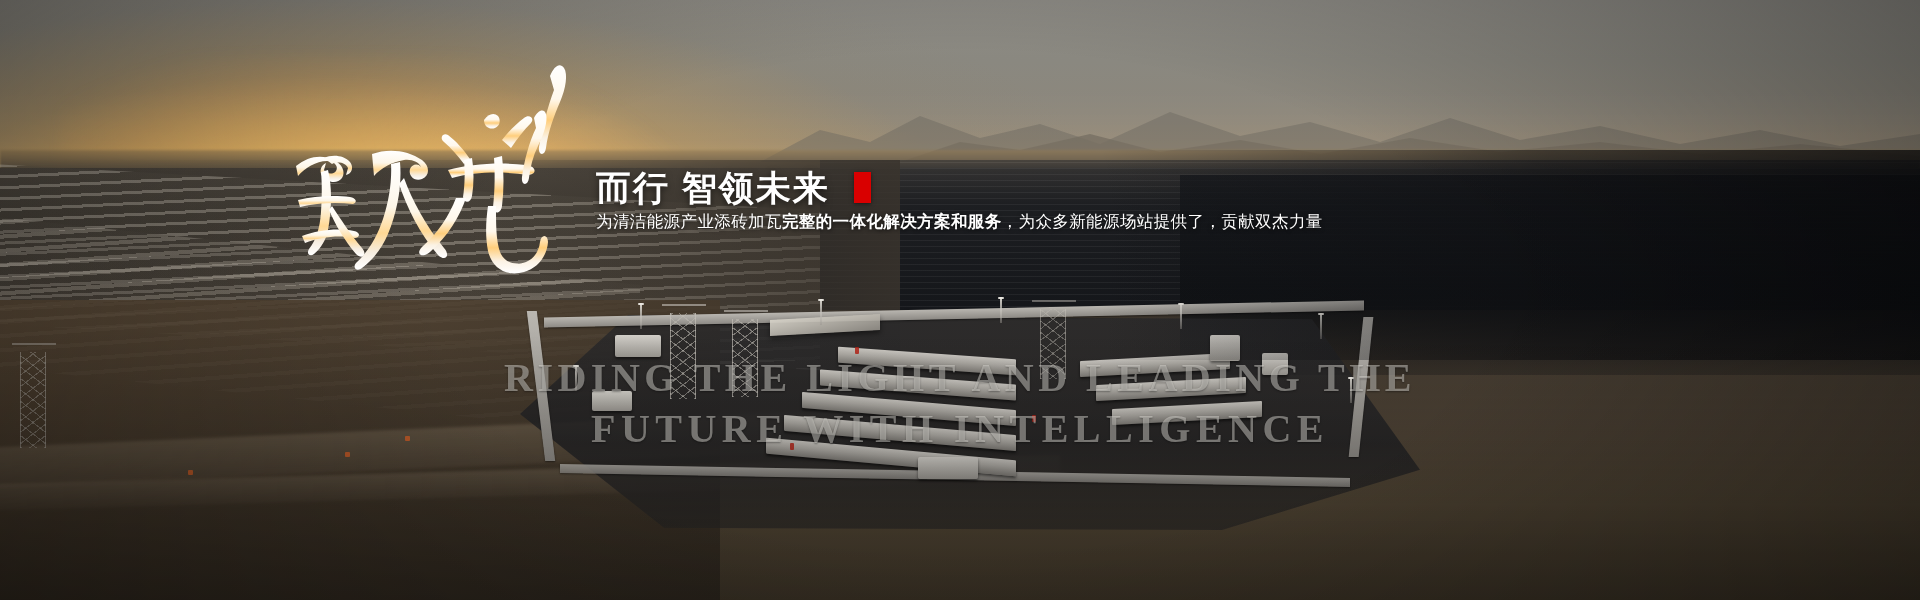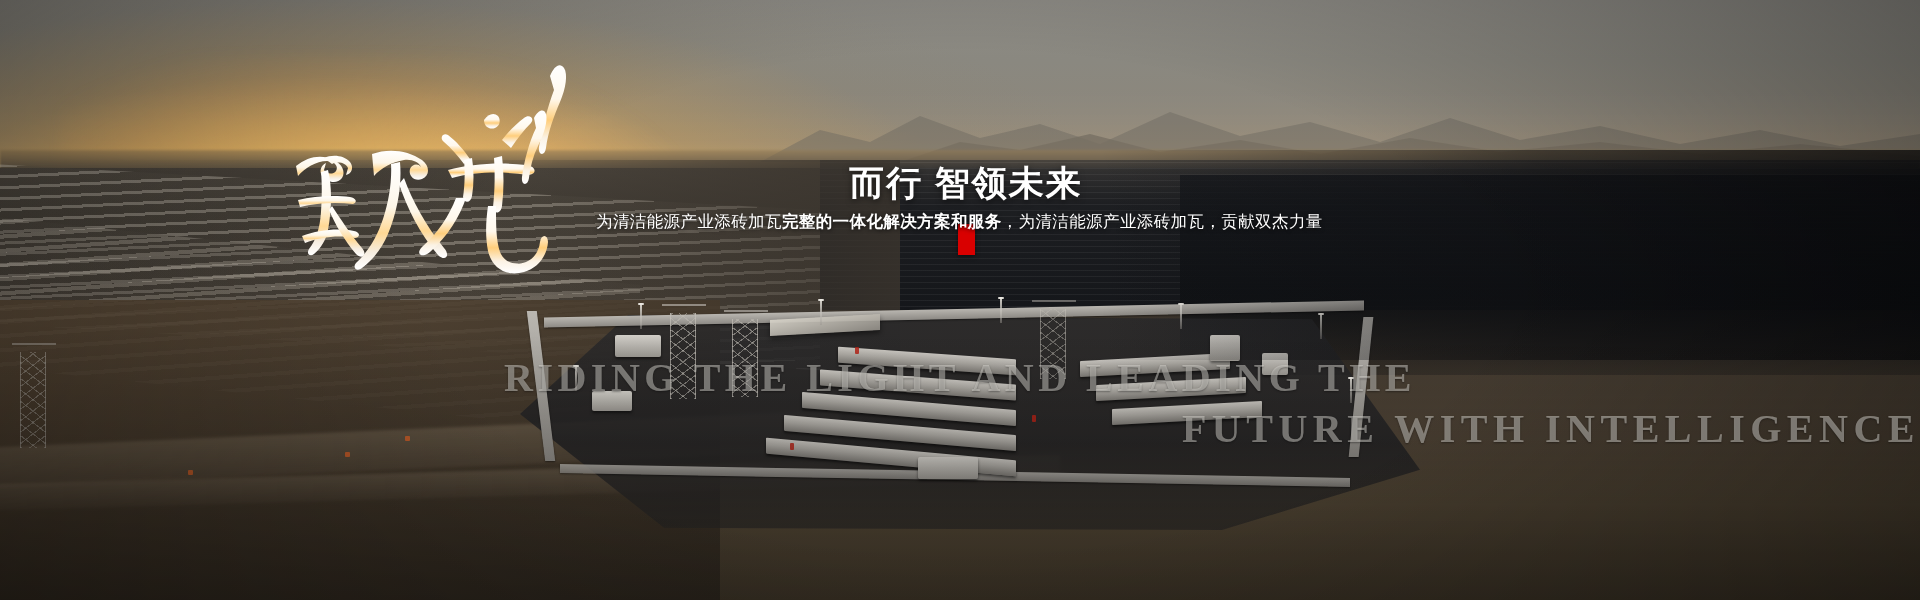--- a/index.html
+++ b/index.html
@@ -216,21 +216,21 @@
   
   .calligraphy {
     position:absolute; left:288px; top:58px; width:320px; height:230px;
     pointer-events:none;
   }
 
   
   .text-block {
     position:absolute; left:596px; top:165px; width:740px;
   }
-  .headline-row { display:flex; align-items:center; gap:24px; height:44px;flex-direction:column; }
+  .headline-row { display:flex; align-items:center; gap:24px; height:44px; }
   .headline {
     font-size:35px; font-weight:700; color:#ffffff; letter-spacing:2px;
     line-height:1; text-shadow:0 2px 6px rgba(0,0,0,0.6);
     white-space:nowrap;
   }
   .accent-block {
     width:17px; height:31px; background:#d90000; flex:none;
     box-shadow:0 1px 4px rgba(0,0,0,0.5);
   }
   .sub-line {
@@ -248,21 +248,21 @@
   }
   .en-line {
     font-family:"Liberation Serif", serif;
     font-size:40px; font-weight:700; letter-spacing:4.5px;
     line-height:1.28;
     color:rgba(228,226,220,0.46);
     text-shadow:0 1px 2px rgba(0,0,0,0.35);
     white-space:nowrap;
   }
   .en-line.l1 { letter-spacing:4.5px; }
-  .en-line.l2 { letter-spacing:5.5px;text-align:right; }
+  .en-line.l2 { letter-spacing:5.5px; }
 </style>
 </head>
 <body>
 
 <div id="banner">
 
   <div class="sky"></div>
   <div class="sun-glow"></div>
   <div class="sky-haze"></div>
 
@@ -380,21 +380,21 @@
       <path d="M262,18 C266,8 272,4 276,10 C280,16 278,30 272,44 C266,58 260,74 258,90 C257,98 250,98 251,89 C254,70 260,48 266,32 Z"></path>
       <path d="M246,60 C250,52 256,50 258,56 C260,63 256,76 250,88 C245,98 242,110 241,120 C240,128 233,128 234,119 C236,104 241,84 248,70 Z"></path>
     </g>
   </svg>
 
   <div class="text-block">
     <div class="headline-row">
       <div class="headline">而行  智领未来</div>
       <div class="accent-block"></div>
     </div>
-    <div class="sub-line"><span>为清洁能源产业添砖加瓦</span><b>完整的一体化解决方案和服务</b><span>，为清洁能源产业添砖加瓦，贡献双杰力量</span></div>
+    <div class="sub-line"><span>为清洁能源产业添砖加瓦</span><b>完整的一体化解决方案和服务</b><span>，为众多新能源场站提供了，贡献双杰力量</span></div>
   </div>
 
   <div class="en-wrap">
     <div class="en-line l1">RIDING THE LIGHT AND LEADING THE</div>
     <div class="en-line l2">FUTURE WITH INTELLIGENCE</div>
   </div>
 
 </div>
 
 </body></html>

